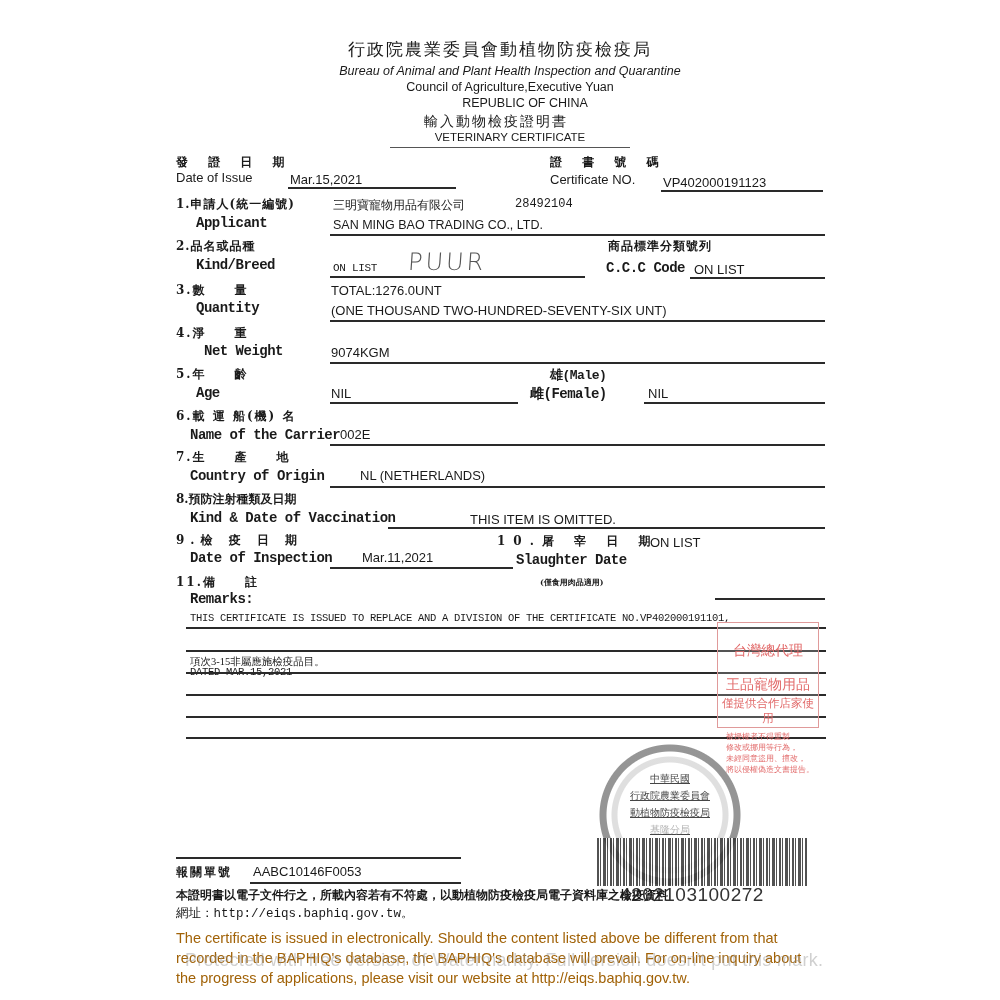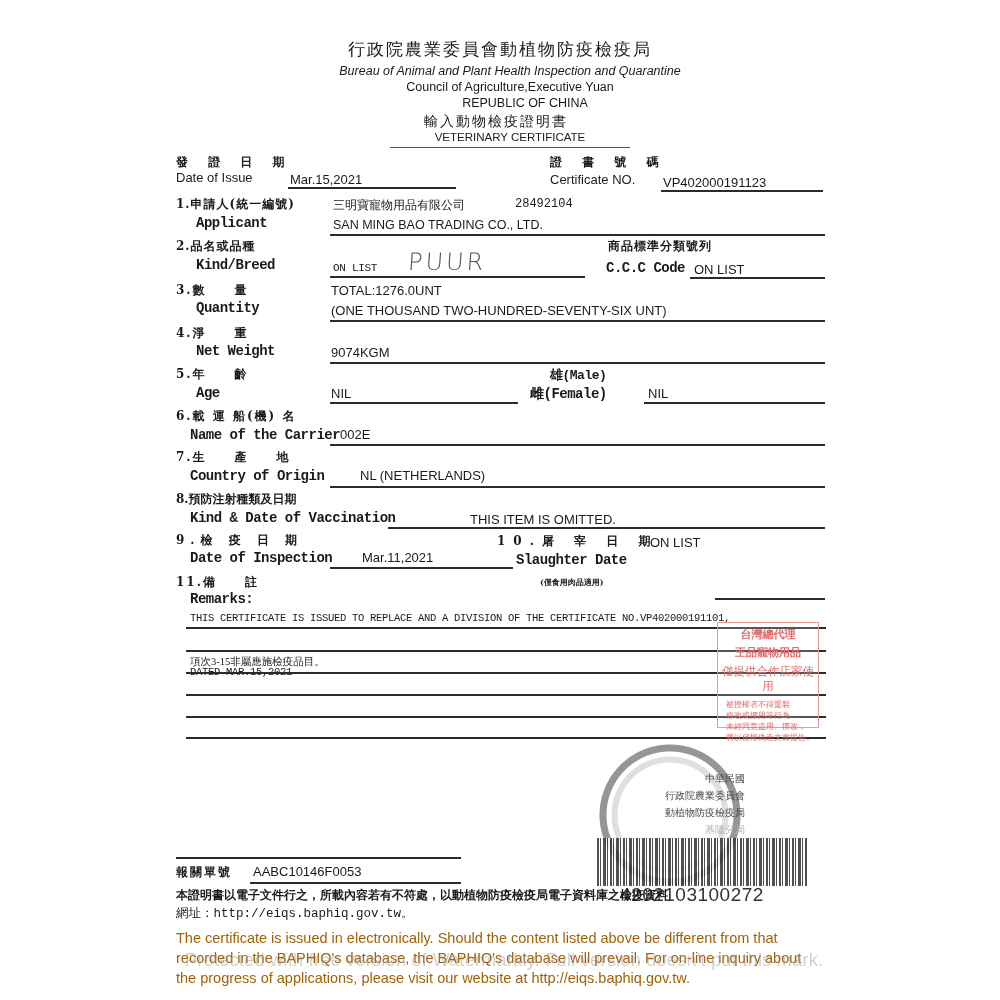--- a/index.html
+++ b/index.html
@@ -19,30 +19,30 @@
     .hdr-en { font-size: 12.5px; text-align: center; }
     .lbl-cn { font-size: 12px; }
     .lbl-en { font-size: 14px; font-family: "Liberation Mono", monospace; font-weight: bold; letter-spacing: -0.5px; }
     .small { font-size: 11px; font-family: "Liberation Mono", monospace; letter-spacing: -0.3px; }
 
     .stamp-box {
       position: absolute; left: 717px; top: 622px; width: 100px; height: 104px;
       border: 1.5px solid #e09a9a; color: #e26a6a; font-size: 10px; text-align: center;
       background: rgba(255,255,255,0.2);
     }
-    .stamp-box .big { font-size: 11px; line-height: 14px; margin-top: 4px; font-weight: bold; }
+    .stamp-box .big { font-size: 14px; line-height: 14px; margin-top: 20px; }
     .stamp-box .mid { font-size: 11.5px; margin-top: 5px; }
     .stamp-box .tiny { font-size: 8px; text-align: left; padding-left: 8px; line-height: 11px; margin-top: 5px; }
 
     .seal {
       position: absolute; left: 595px; top: 740px; width: 150px; height: 150px; border-radius: 50%;
       background: radial-gradient(circle, #ffffff 0 52px, #dcdcdc 53px 58px, #ffffff 59px 63px, #8a8a8a 64px 70px, transparent 71px);
       opacity: 0.9;
     }
-    .seal-inner { position: absolute; left: 0; top: 30px; width: 150px; text-align: right; font-size: 10px; color: #333; line-height: 17px; font-family: "DejaVu Sans", sans-serif; }
+    .seal-inner { position: absolute; left: 0; top: 30px; width: 150px; text-align: center; font-size: 10px; color: #333; line-height: 17px; font-family: "DejaVu Sans", sans-serif; text-decoration: underline; }
     .seal-inner .faint { color: #aaa; }
 
     .barcode {
       position: absolute; left: 597px; top: 838px; width: 210px; height: 48px;
       background: repeating-linear-gradient(90deg,#333 0 2px,#fff 2px 3px,#333 3px 4px,#fff 4px 6px,#333 6px 9px,#fff 9px 10px,#333 10px 11px,#fff 11px 13px);
       opacity: 0.85;
     }
     .barcode-num { position: absolute; left: 620px; top: 884px; font-size: 19px; color: #333; letter-spacing: 0.5px; }
 
     .handwrite { position: absolute; left: 408px; top: 248px; font-size: 24px; color: #555; font-family: "DejaVu Sans", sans-serif; font-weight: 200; letter-spacing: 3px; transform: skewX(-4deg); }
@@ -88,21 +88,21 @@
 <div class="abs sans" style="left:694px;top:262px;font-size:13px;">ON LIST</div>
 <div class="hline" style="left:690px;top:277px;width:135px;"></div>
 
 <div class="abs cjk lbl-cn" style="left:176px;top:282px;">3.數　　量</div>
 <div class="abs lbl-en" style="left:196px;top:300px;">Quantity</div>
 <div class="abs sans" style="left:331px;top:283px;font-size:13px;">TOTAL:1276.0UNT</div>
 <div class="abs sans" style="left:331px;top:303px;font-size:13px;">(ONE THOUSAND TWO-HUNDRED-SEVENTY-SIX UNT)</div>
 <div class="hline" style="left:330px;top:320px;width:495px;"></div>
 
 <div class="abs cjk lbl-cn" style="left:176px;top:325px;">4.淨　　重</div>
-<div class="abs lbl-en" style="left:196px;top:343px;text-align:center;">Net Weight</div>
+<div class="abs lbl-en" style="left:204px;top:343px;text-align:center;">Net Weight</div>
 <div class="abs sans" style="left:331px;top:345px;font-size:13px;">9074KGM</div>
 <div class="hline" style="left:330px;top:362px;width:495px;"></div>
 
 <div class="abs cjk lbl-cn" style="left:176px;top:366px;">5.年　　齡</div>
 <div class="abs lbl-en" style="left:196px;top:385px;">Age</div>
 <div class="abs sans" style="left:331px;top:386px;font-size:13px;">NIL</div>
 <div class="hline" style="left:330px;top:402px;width:188px;"></div>
 <div class="abs lbl-en" style="left:550px;top:366px;font-size:13px;">雄(Male)</div>
 <div class="abs lbl-en" style="left:530px;top:385px;font-size:14px;">雌(Female)</div>
 <div class="abs sans" style="left:648px;top:386px;font-size:13px;">NIL</div>

